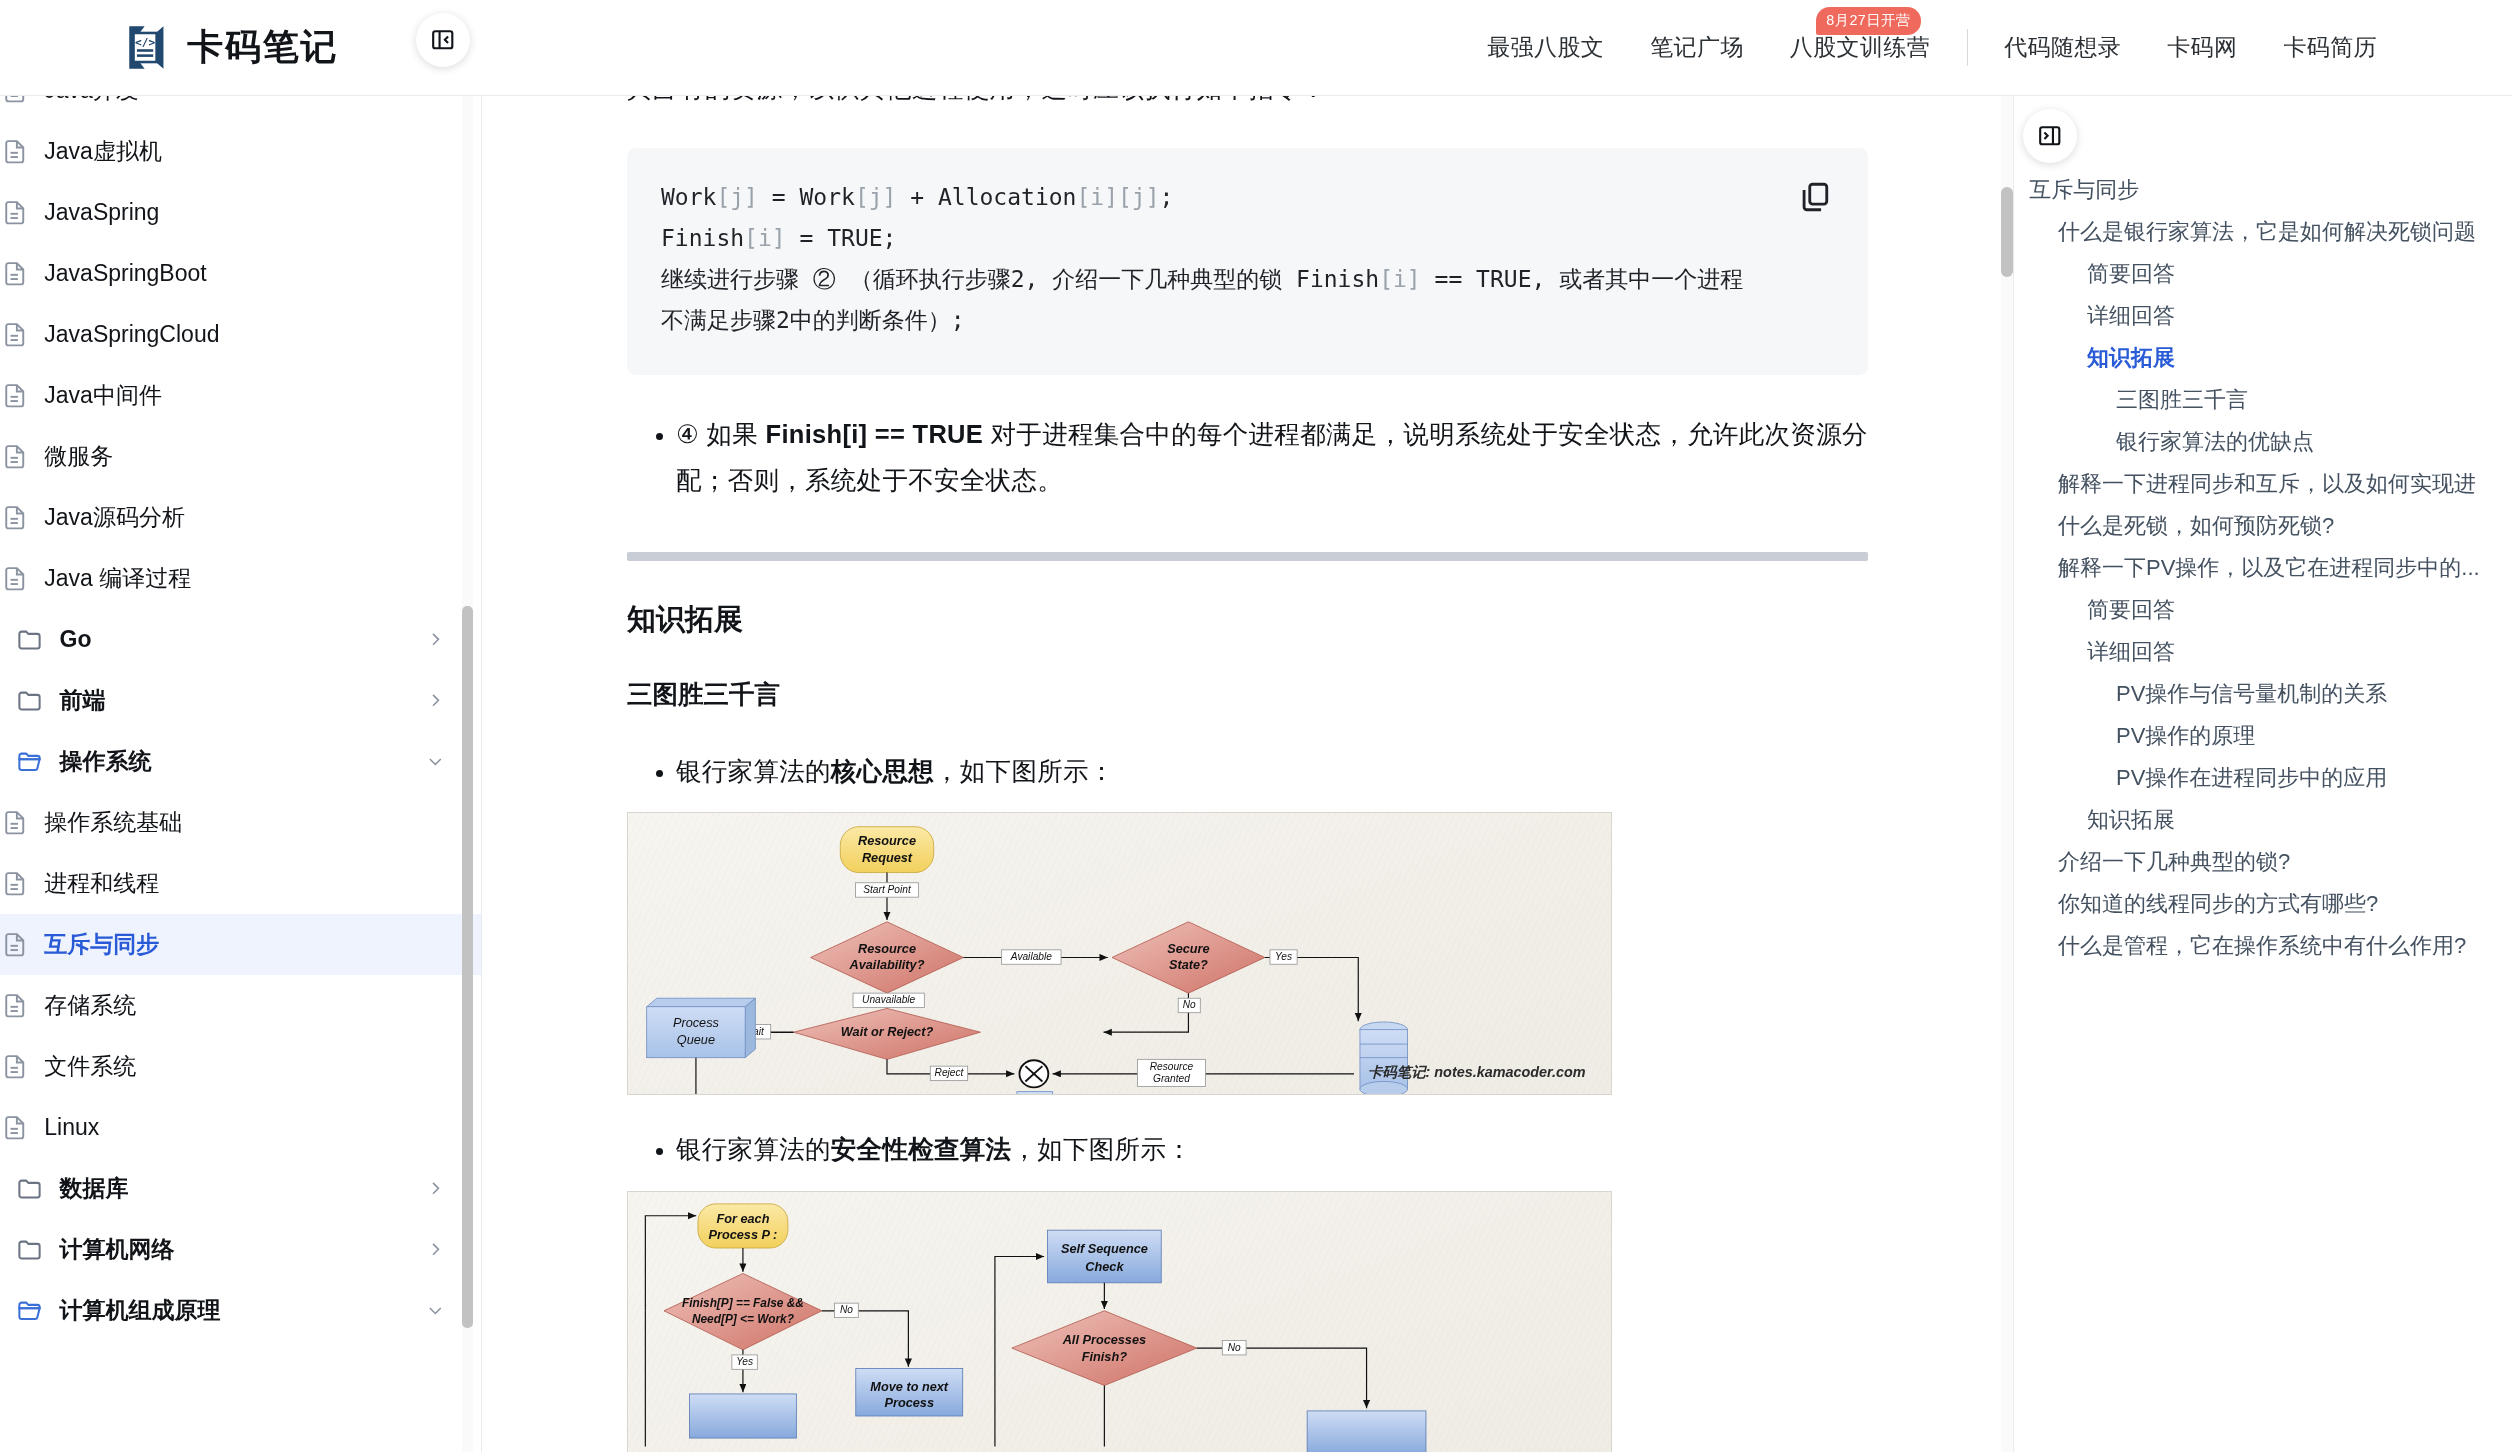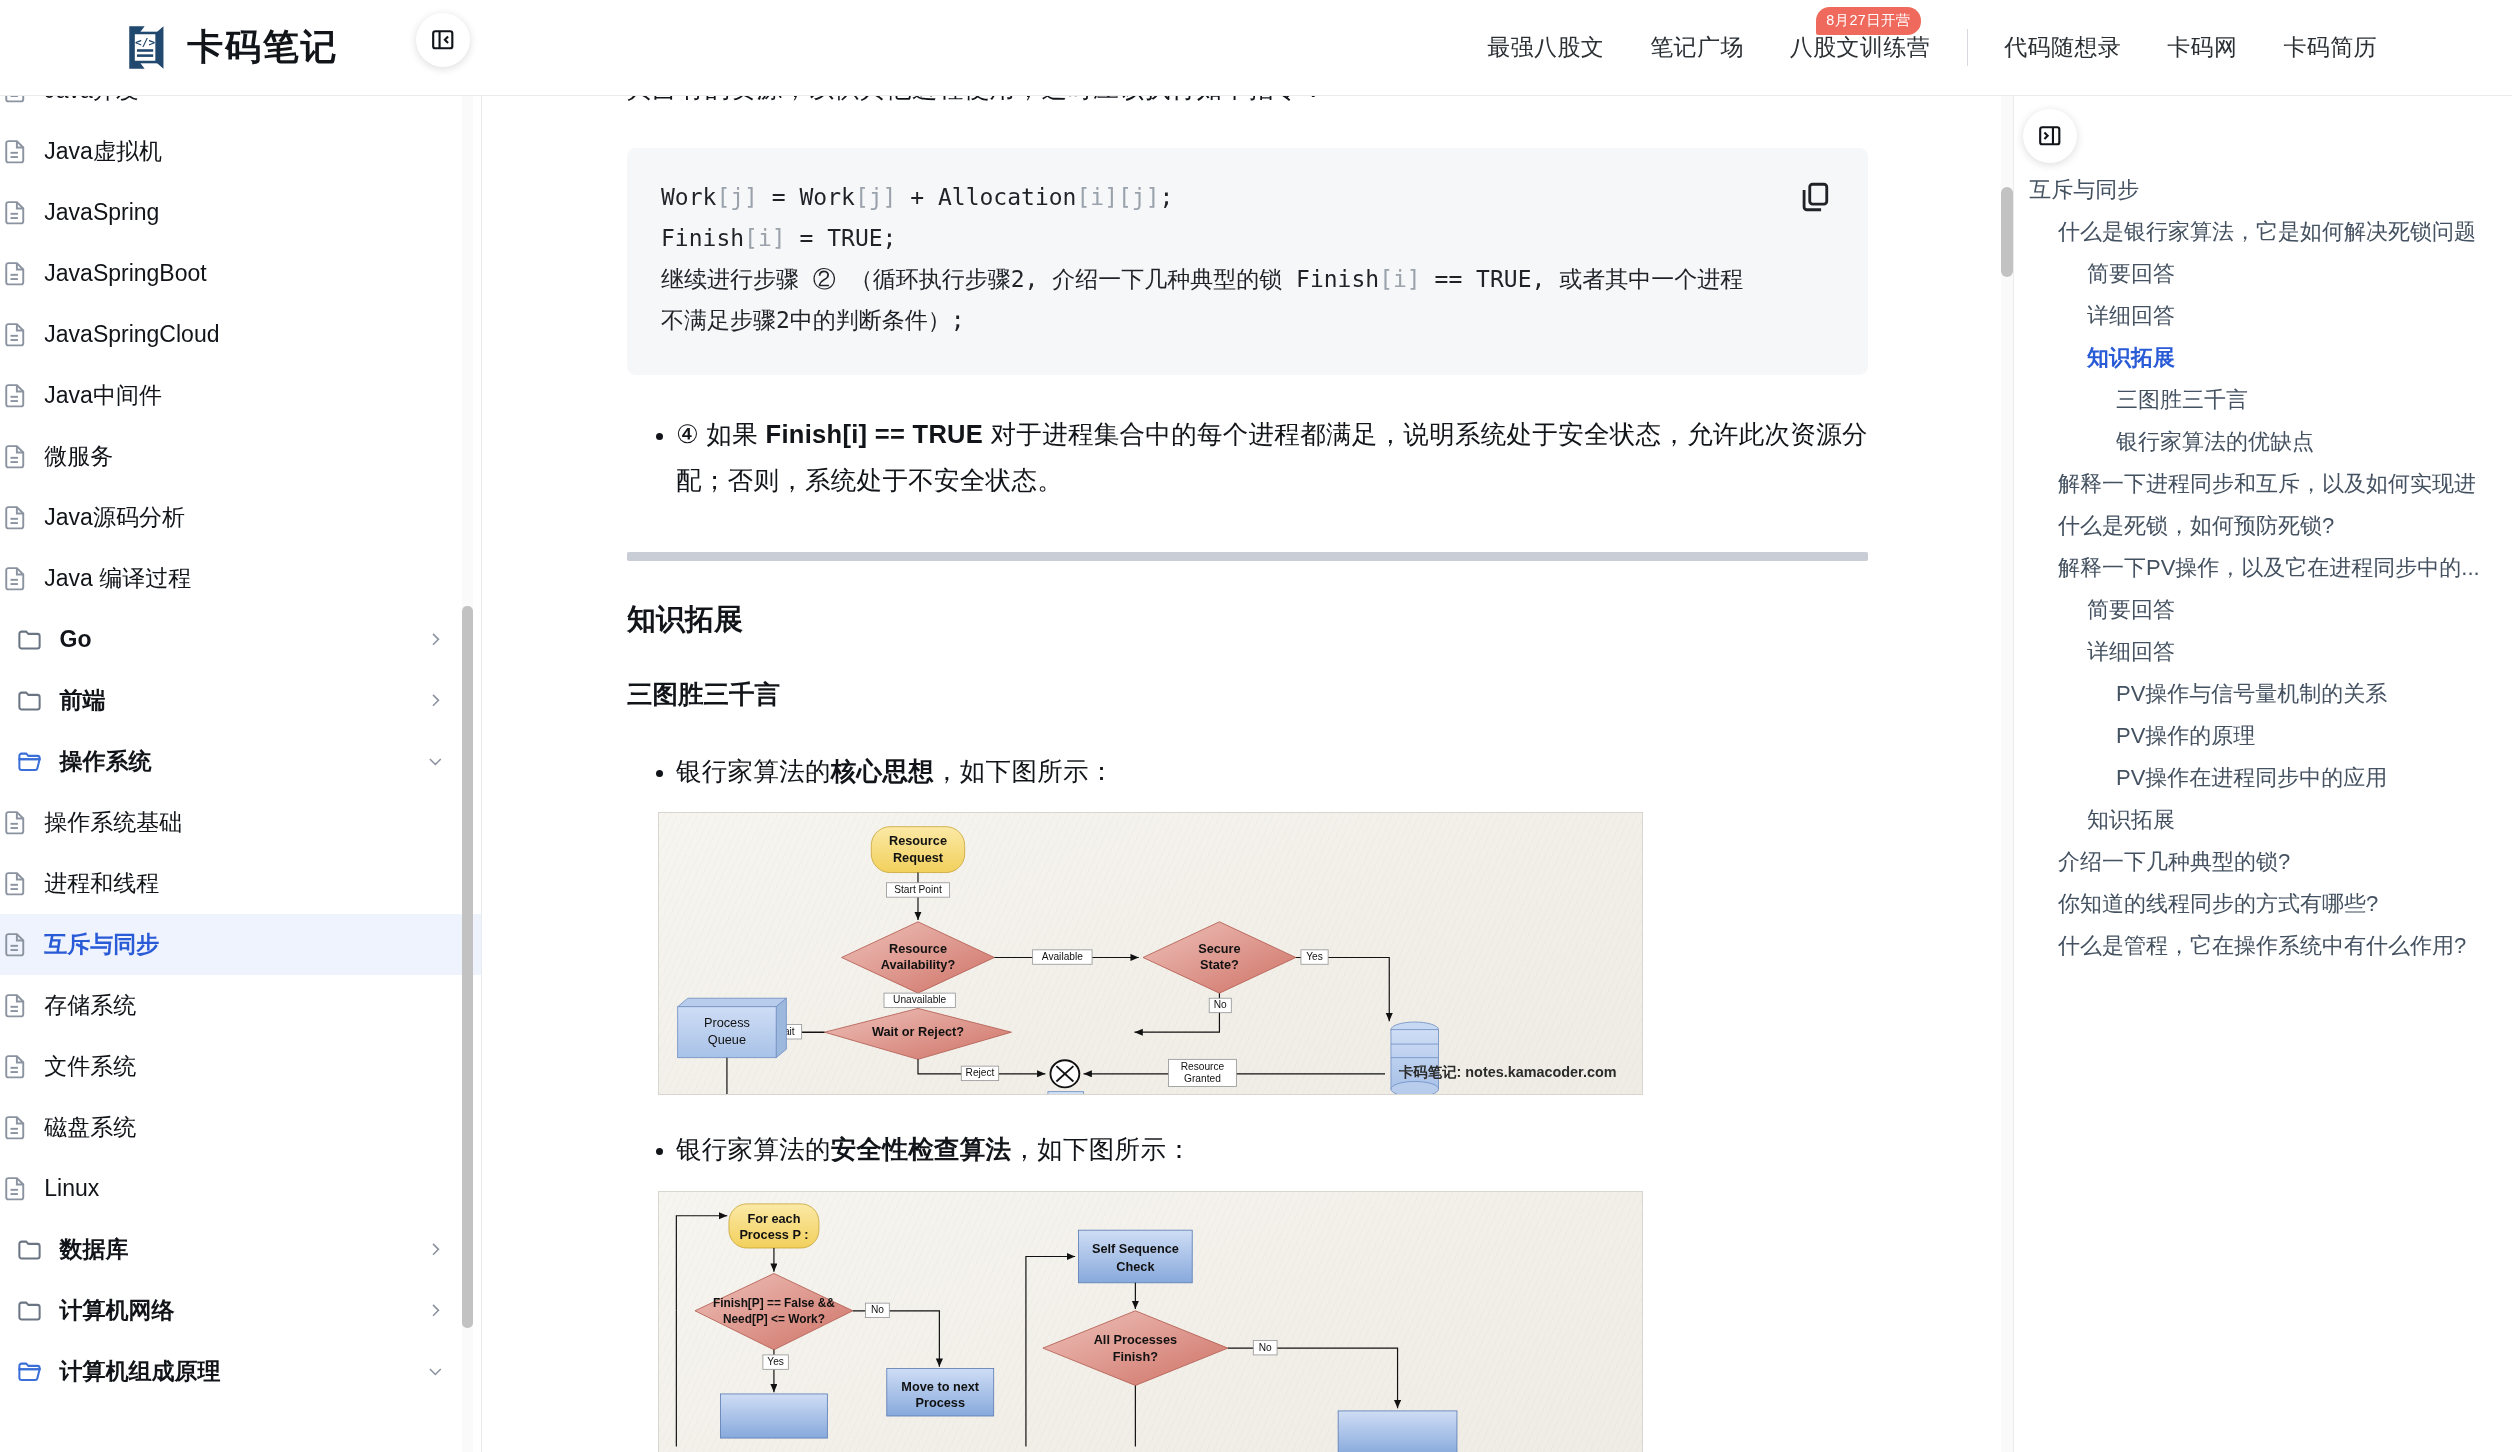--- a/index.html
+++ b/index.html
@@ -98,26 +98,26 @@
     width: 34px; height: 36px; cursor: pointer;
   }
   ul.bullets { margin: 36px 0 0 49px; }
   ul.bullets li { font-size: 25.5px; line-height: 46px; color: #111418; letter-spacing: 0.3px; }
   ul.bullets li::marker { font-size: 22px; }
   .hr-thick { height: 8.5px; background: #c9ced6; margin: 49px 0 0 0; border-radius: 1.7px; }
   h2.sec { font-size: 29px; font-weight: 700; color: #111418; margin-top: 39px; }
   h3.sub { font-size: 25.5px; font-weight: 700; color: #111418; margin-top: 37px; }
 
   .figure {
-    margin-top: 18.7px; margin-left: 31px;
+    margin-top: 18.7px; 
     width: 985px; border: 0.8px solid #d8d6cf;
     background:
       repeating-linear-gradient(115deg, rgba(255,255,255,0) 0 5.1px, rgba(0,0,0,.018) 5.1px 6px),
       linear-gradient(160deg, #f7f5f0 0%, #f2efe9 55%, #efece5 100%);
-    position: relative; overflow: hidden;
+    position: relative; overflow: hidden; font-style: italic;
   }
   .fig-watermark {
     position: absolute; right: 25.5px; bottom: 12px;
     font-size: 14.4px; color: #2b2b2b; font-weight: 700;
   }
 
   
   #toc {
     position: absolute; top: 96px; left: 2013px;
     width: 499px; height: 1356px;
@@ -365,31 +365,20 @@
       <div class="tree-row file">
         <span class="row-icon">
           <svg width="25.5" height="25.5" viewBox="0 0 24 24" fill="none" stroke="#8b93a1" stroke-width="1.8">
             <path d="M14 2H6a2 2 0 0 0-2 2v16a2 2 0 0 0 2 2h12a2 2 0 0 0 2-2V8z"></path>
             <polyline points="14,2 14,8 20,8"></polyline>
             <line x1="8" y1="13" x2="15" y2="13"></line>
             <line x1="8" y1="17" x2="15" y2="17"></line>
           </svg>
         </span>
         <span class="row-label">文件系统</span>
-      </div>
-      <div class="tree-row file">
-        <span class="row-icon">
-          <svg width="25.5" height="25.5" viewBox="0 0 24 24" fill="none" stroke="#8b93a1" stroke-width="1.8">
-            <path d="M14 2H6a2 2 0 0 0-2 2v16a2 2 0 0 0 2 2h12a2 2 0 0 0 2-2V8z"></path>
-            <polyline points="14,2 14,8 20,8"></polyline>
-            <line x1="8" y1="13" x2="15" y2="13"></line>
-            <line x1="8" y1="17" x2="15" y2="17"></line>
-          </svg>
-        </span>
-        <span class="row-label">磁盘系统</span>
       </div>
       <div class="tree-row file">
         <span class="row-icon">
           <svg width="25.5" height="25.5" viewBox="0 0 24 24" fill="none" stroke="#8b93a1" stroke-width="1.8">
             <path d="M14 2H6a2 2 0 0 0-2 2v16a2 2 0 0 0 2 2h12a2 2 0 0 0 2-2V8z"></path>
             <polyline points="14,2 14,8 20,8"></polyline>
             <line x1="8" y1="13" x2="15" y2="13"></line>
             <line x1="8" y1="17" x2="15" y2="17"></line>
           </svg>
         </span>

